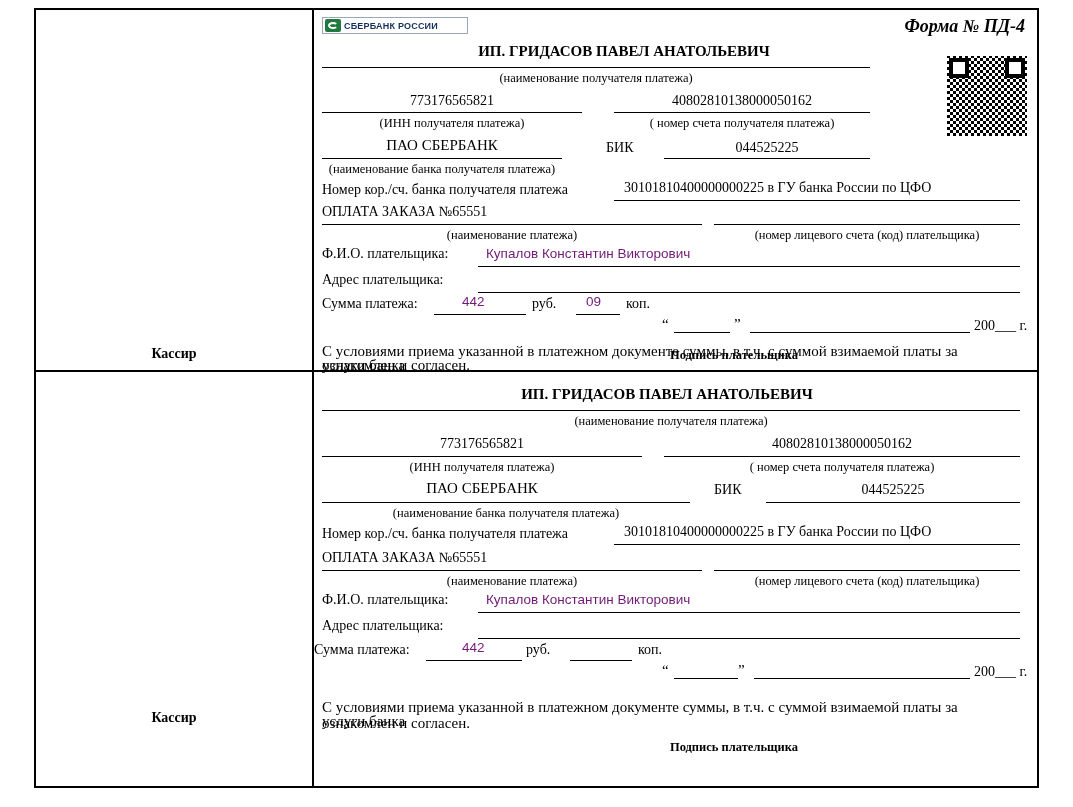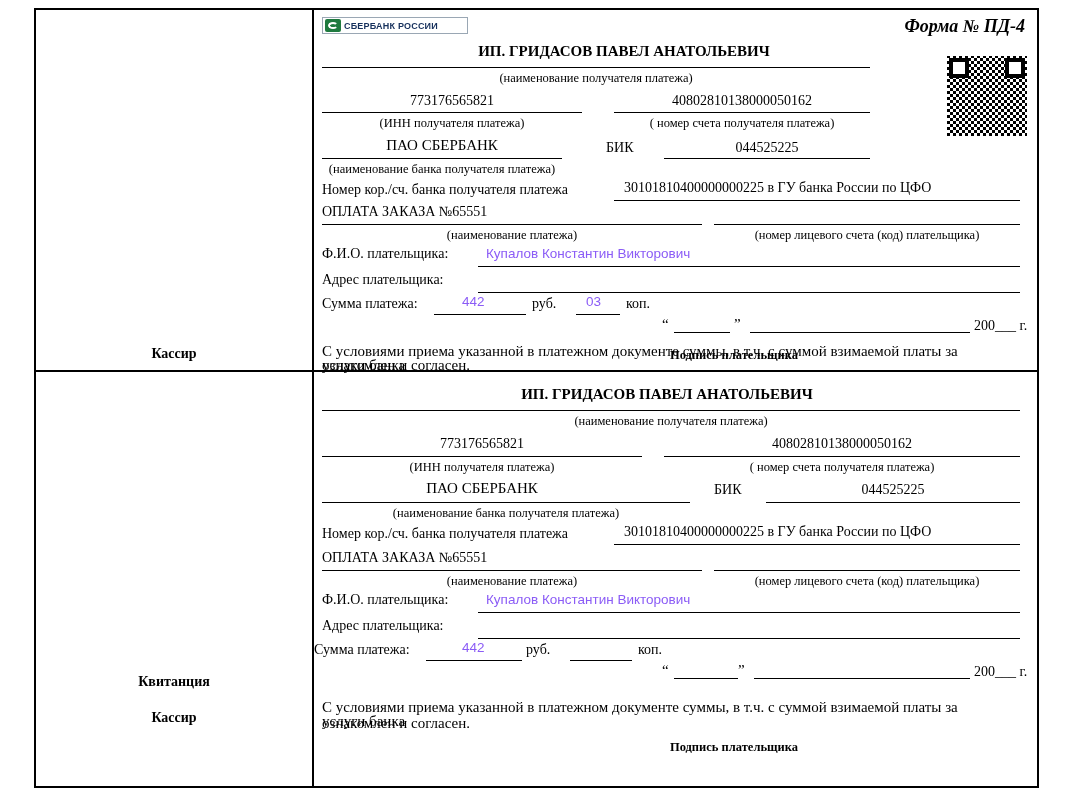--- a/index.html
+++ b/index.html
@@ -155,21 +155,21 @@
     text-align: center;
   }
   .label-left {
     position: absolute;
     font-size: 14px;
   }
   .handwritten {
     position: absolute;
     font-family: "Liberation Sans", sans-serif;
     font-size: 13.5px;
-    color: #8b5cf6;
+    color: #701a75;
   }
   .rule {
     position: absolute;
     border-bottom: 1px solid #000;
     height: 0;
   }
   .small {
     position: absolute;
     font-size: 15px;
     line-height: 14px;
@@ -238,39 +238,38 @@
         <div class="rule" style="left:164px; top:256px; width:542px;"></div>
 
         <div class="label-left" style="left:8px; top:262px;">Адрес плательщика:</div>
         <div class="handwritten" style="left:172px; top:262px;"></div>
         <div class="rule" style="left:164px; top:282px; width:542px;"></div>
 
         <div class="label-left" style="left:8px; top:286px;">Сумма платежа:</div>
         <div class="handwritten" style="left:148px; top:284px;">442</div>
         <div class="rule" style="left:120px; top:304px; width:92px;"></div>
         <div class="label-left" style="left:218px; top:286px;">руб.</div>
-        <div class="handwritten" style="left:272px; top:284px;">03</div>
+        <div class="handwritten" style="left:272px; top:284px;">09</div>
         <div class="rule" style="left:262px; top:304px; width:44px;"></div>
         <div class="label-left" style="left:312px; top:286px;">коп.</div>
 
         <div class="label-left" style="left:348px; top:306px; font-size:15px;">“</div>
         <div class="rule" style="left:360px; top:322px; width:56px;"></div>
         <div class="label-left" style="left:420px; top:306px; font-size:15px;">”</div>
         <div class="rule" style="left:436px; top:322px; width:220px;"></div>
         <div class="label-left" style="left:660px; top:308px;">200___ г.</div>
 
         <div class="small" style="left:8px; top:334px; width:660px;">С условиями приема указанной в платежном документе суммы, в т.ч. с суммой взимаемой платы за услуги банка</div>
         <div class="small" style="left:8px; top:348px; width:400px;">ознакомлен и согласен.</div>
         <div class="sig" style="left:260px; top:338px; width:320px;">Подпись плательщика</div>
       </div>
     </div>
 
     <div class="half bottom">
       <div class="leftcol">
-        <div class="lbl-bold" style="top:302px;">Квитанция</div>
         <div class="lbl-bold" style="top:338px;">Кассир</div>
       </div>
 
       <div class="rightcol">
 
         <div class="recipient" style="left:0; top:14px; width:706px;">ИП. ГРИДАСОВ ПАВЕЛ АНАТОЛЬЕВИЧ</div>
         <div class="rule" style="left:8px; top:38px; width:698px;"></div>
         <div class="caption" style="left:8px; top:42px; width:698px;">(наименование получателя платежа)</div>
 
         <div class="val" style="left:8px; top:64px; width:320px;">773176565821</div>

